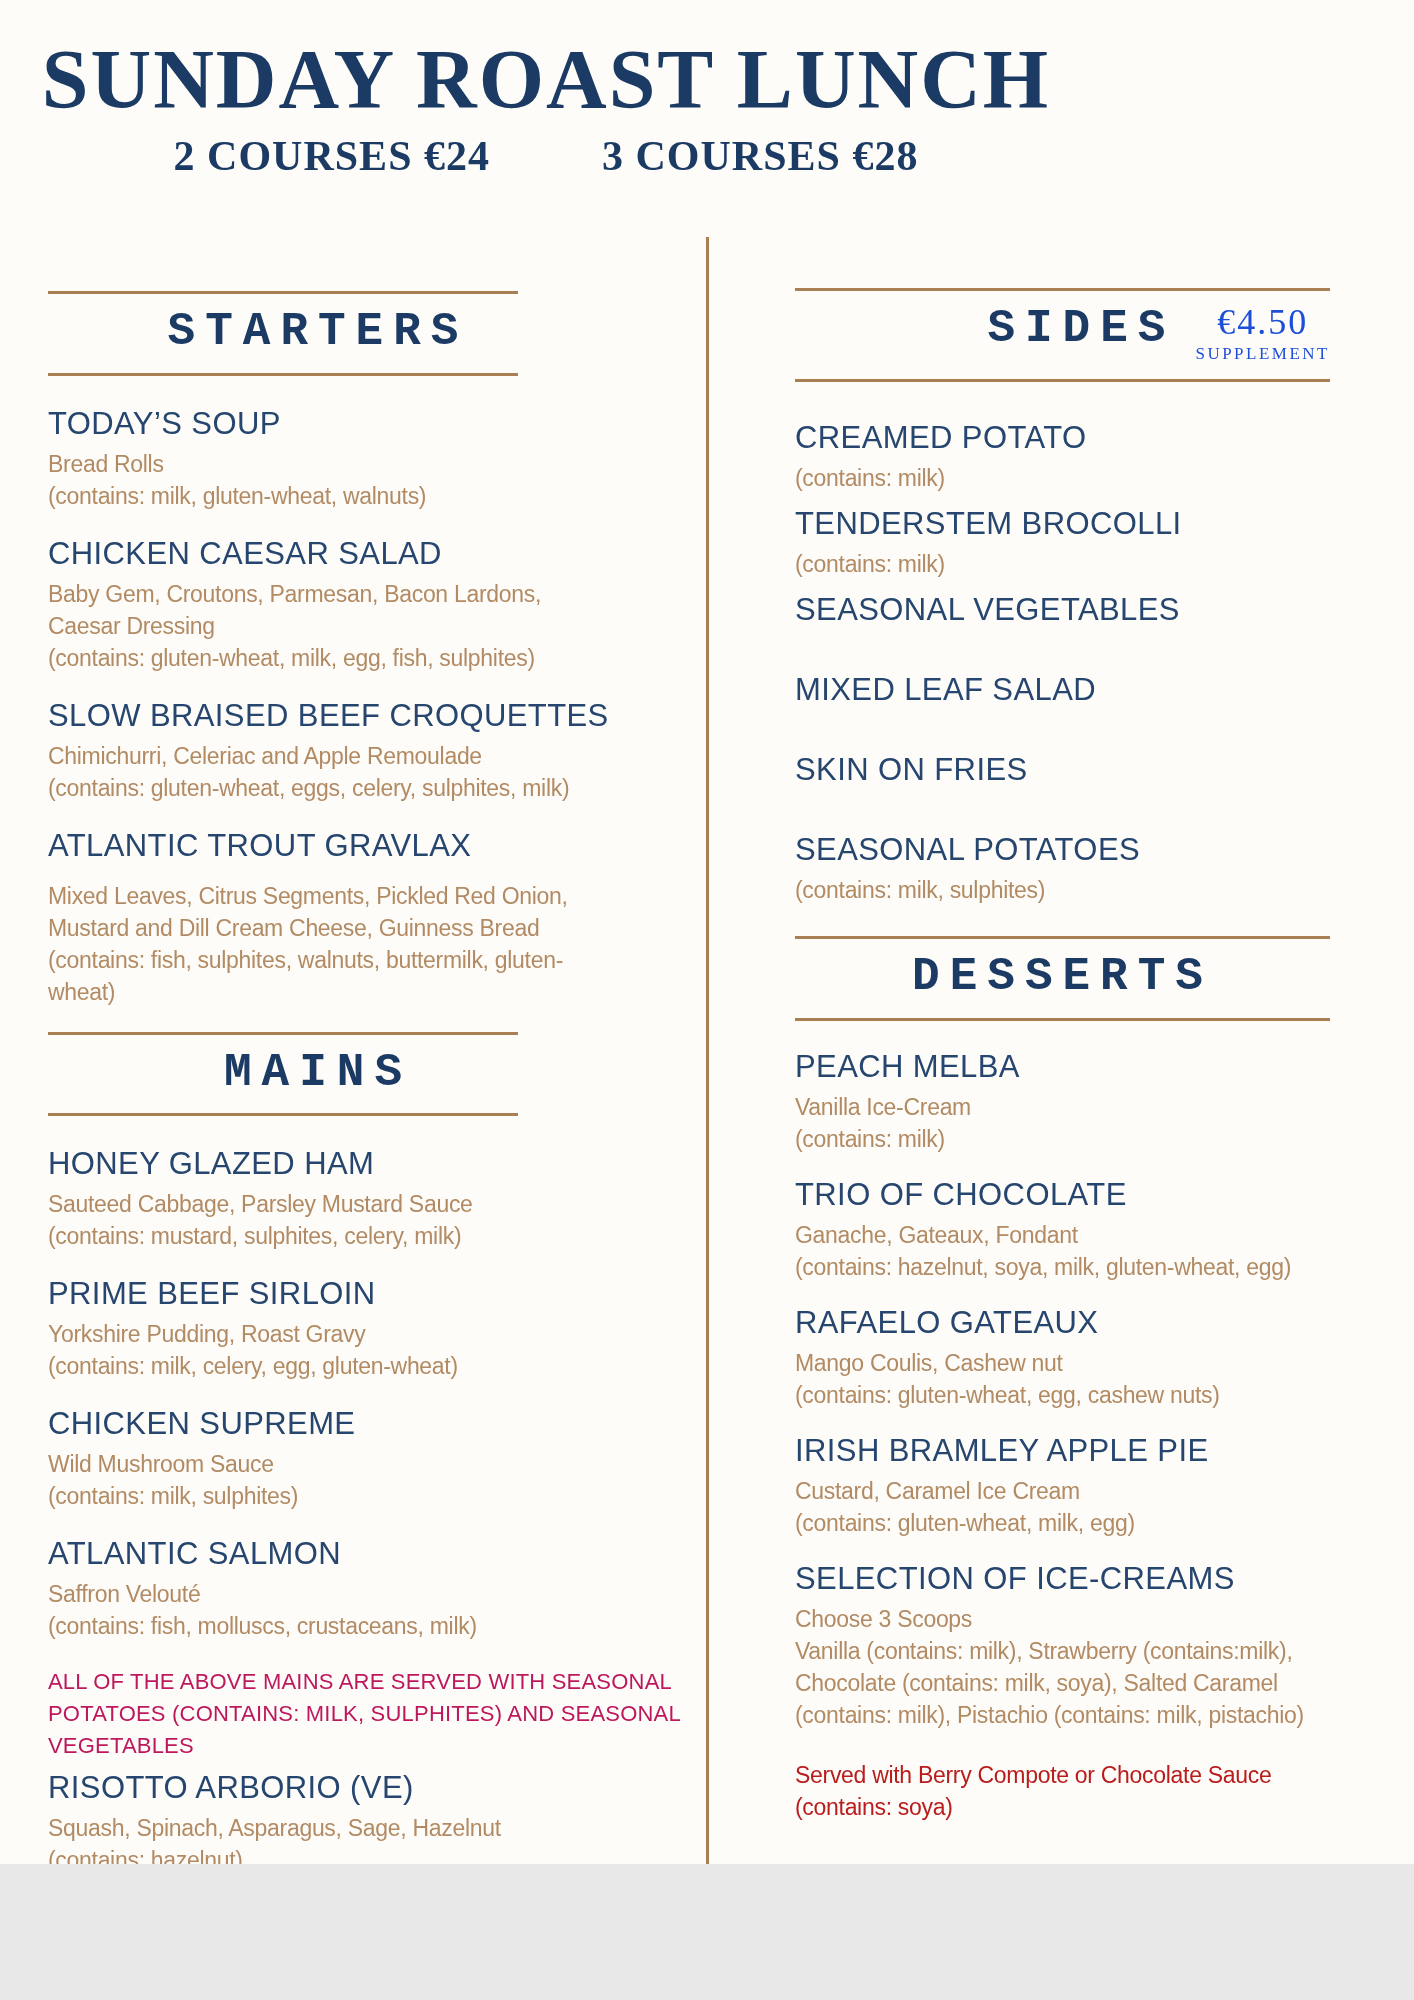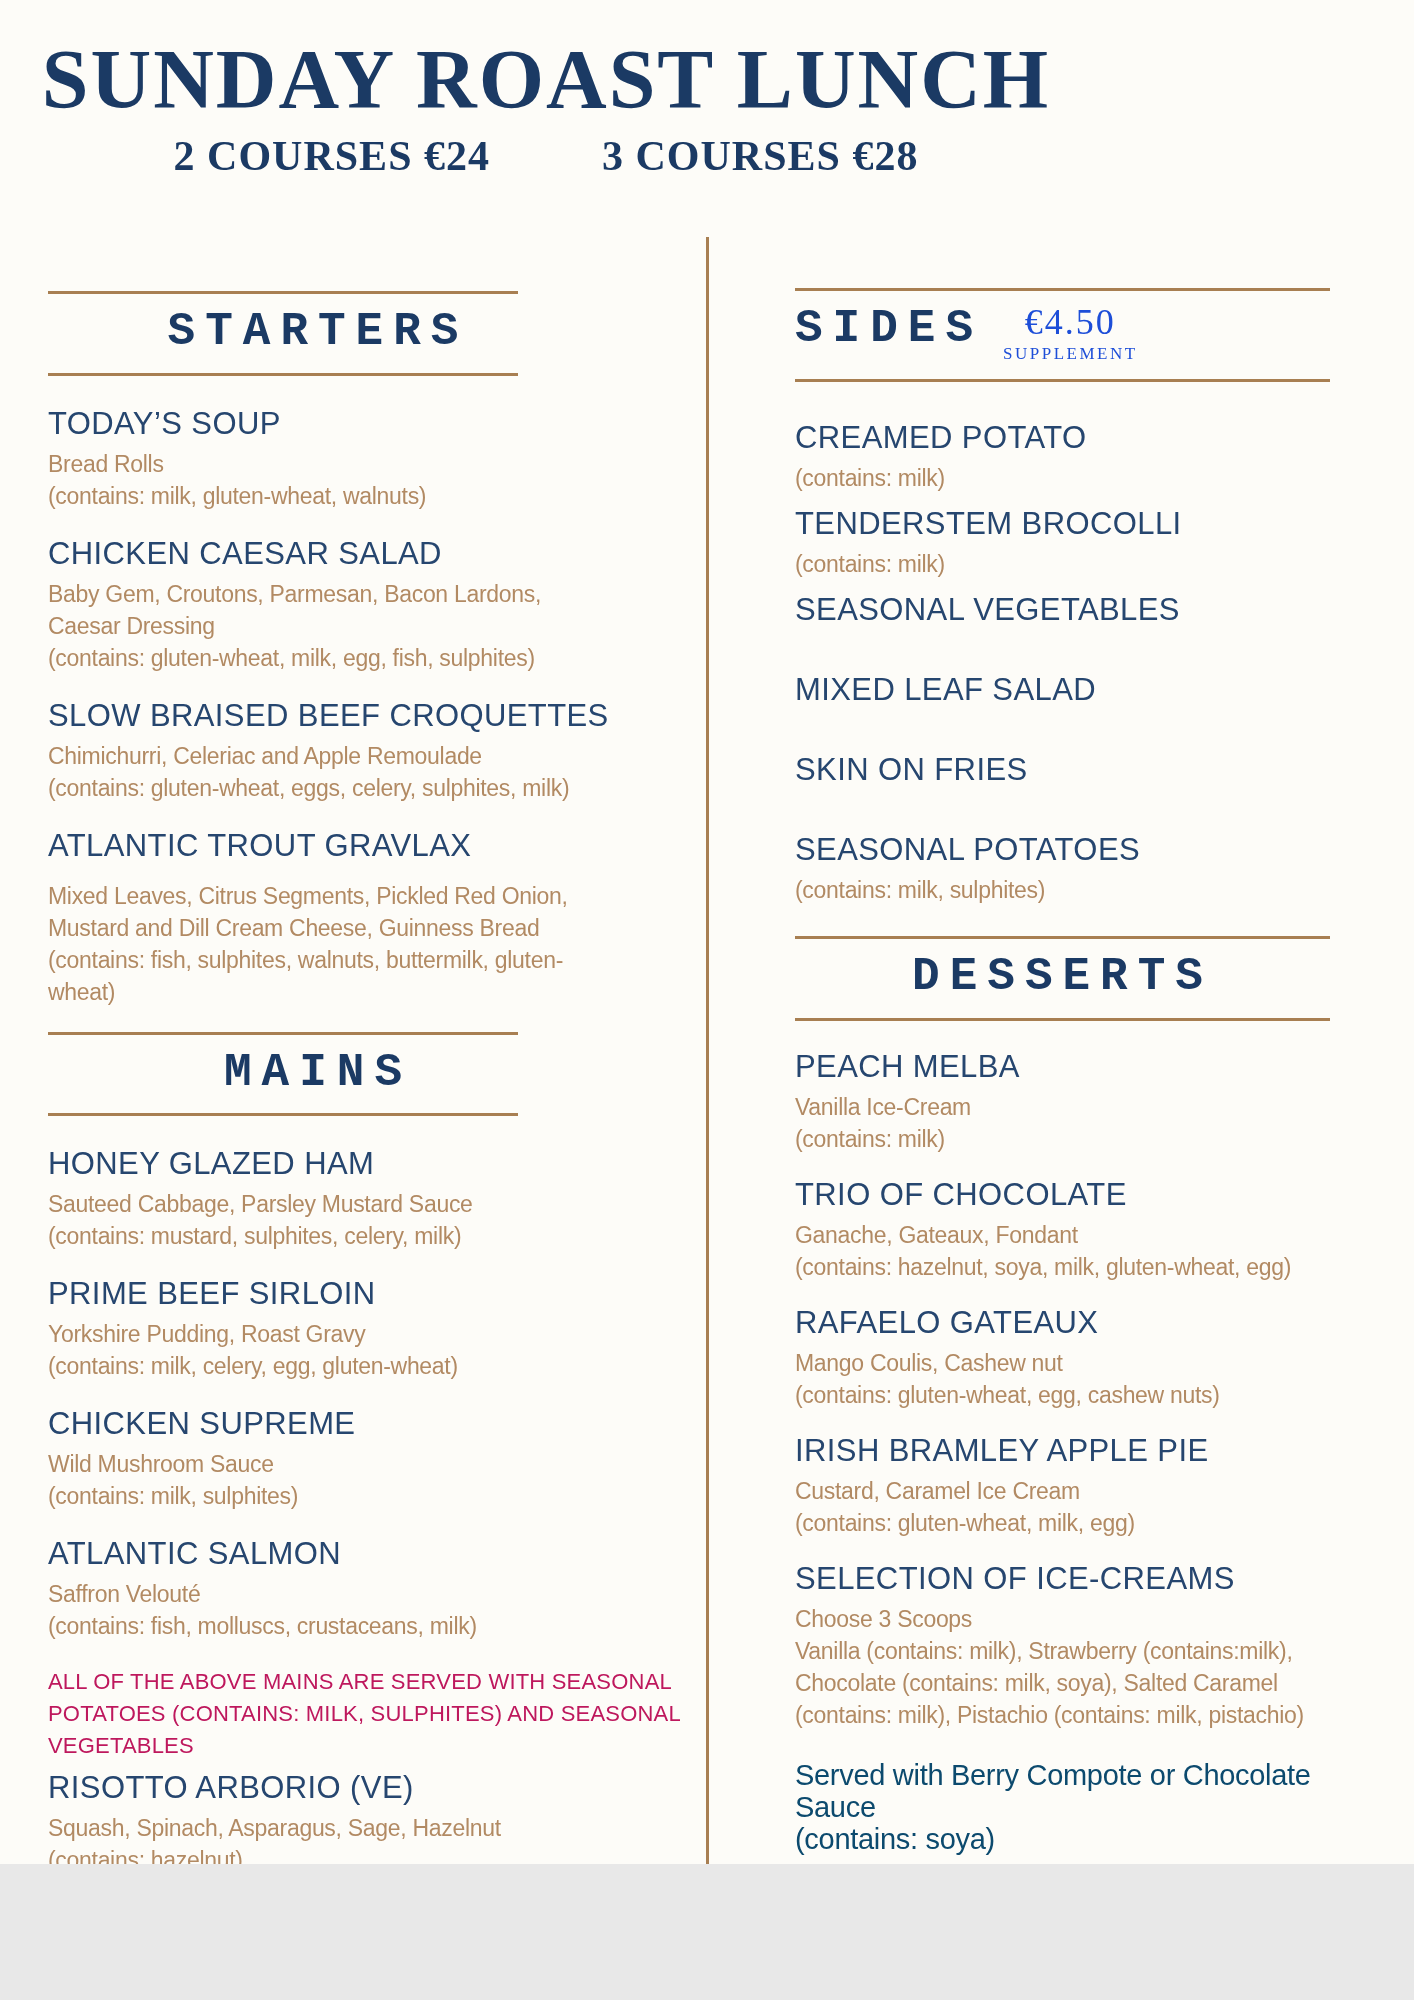--- a/index.html
+++ b/index.html
@@ -61,21 +61,21 @@
     font-size:46px;
     letter-spacing:10px;
     color:#1b3a64;
     text-align:center;
     line-height:1.1;
   }
   .col-left .rule-header h2 { padding-left:70px; }
   .mains-header { margin-top:0; }
 
   .sides-heading-row {
-    display:flex; justify-content:flex-start; align-items:flex-start; gap:20px;
+    display:flex; justify-content:flex-end; align-items:flex-start; gap:20px;
   }
   .price-stack {
     display:flex; flex-direction:column; align-items:center;
     color:#1d4ed8; font-family:"Liberation Serif", serif;
     margin-top:0;
   }
   .price { font-size:36px; line-height:1.0; letter-spacing:2px; }
   .supplement { font-size:17px; letter-spacing:2.5px; margin-top:4px; }
 
   .desserts-header { margin-top:30px; margin-bottom:28px; }
@@ -92,22 +92,22 @@
   }
   .item-name.gap-after { margin-bottom:16px; }
   .item-desc {
     font-size:23px;
     color:#b28a63;
     letter-spacing:-0.3px;
     line-height:32px;
     white-space:pre-line;
   }
   .item-footer {
-    font-size:29px;
-    color:#0c4a6e;
+    font-size:23px;
+    color:#b91c1c;
     letter-spacing:-0.3px;
     line-height:32px;
     white-space:pre-line;
     margin-top:28px;
   }
 
   .col-right .item { margin-bottom:12px; }
   .col-right .item.spaced { margin-bottom:44px; }
   .col-right .item.dessert { margin-bottom:22px; }
   .col-right .item.last-dessert { margin-top:12px; }

